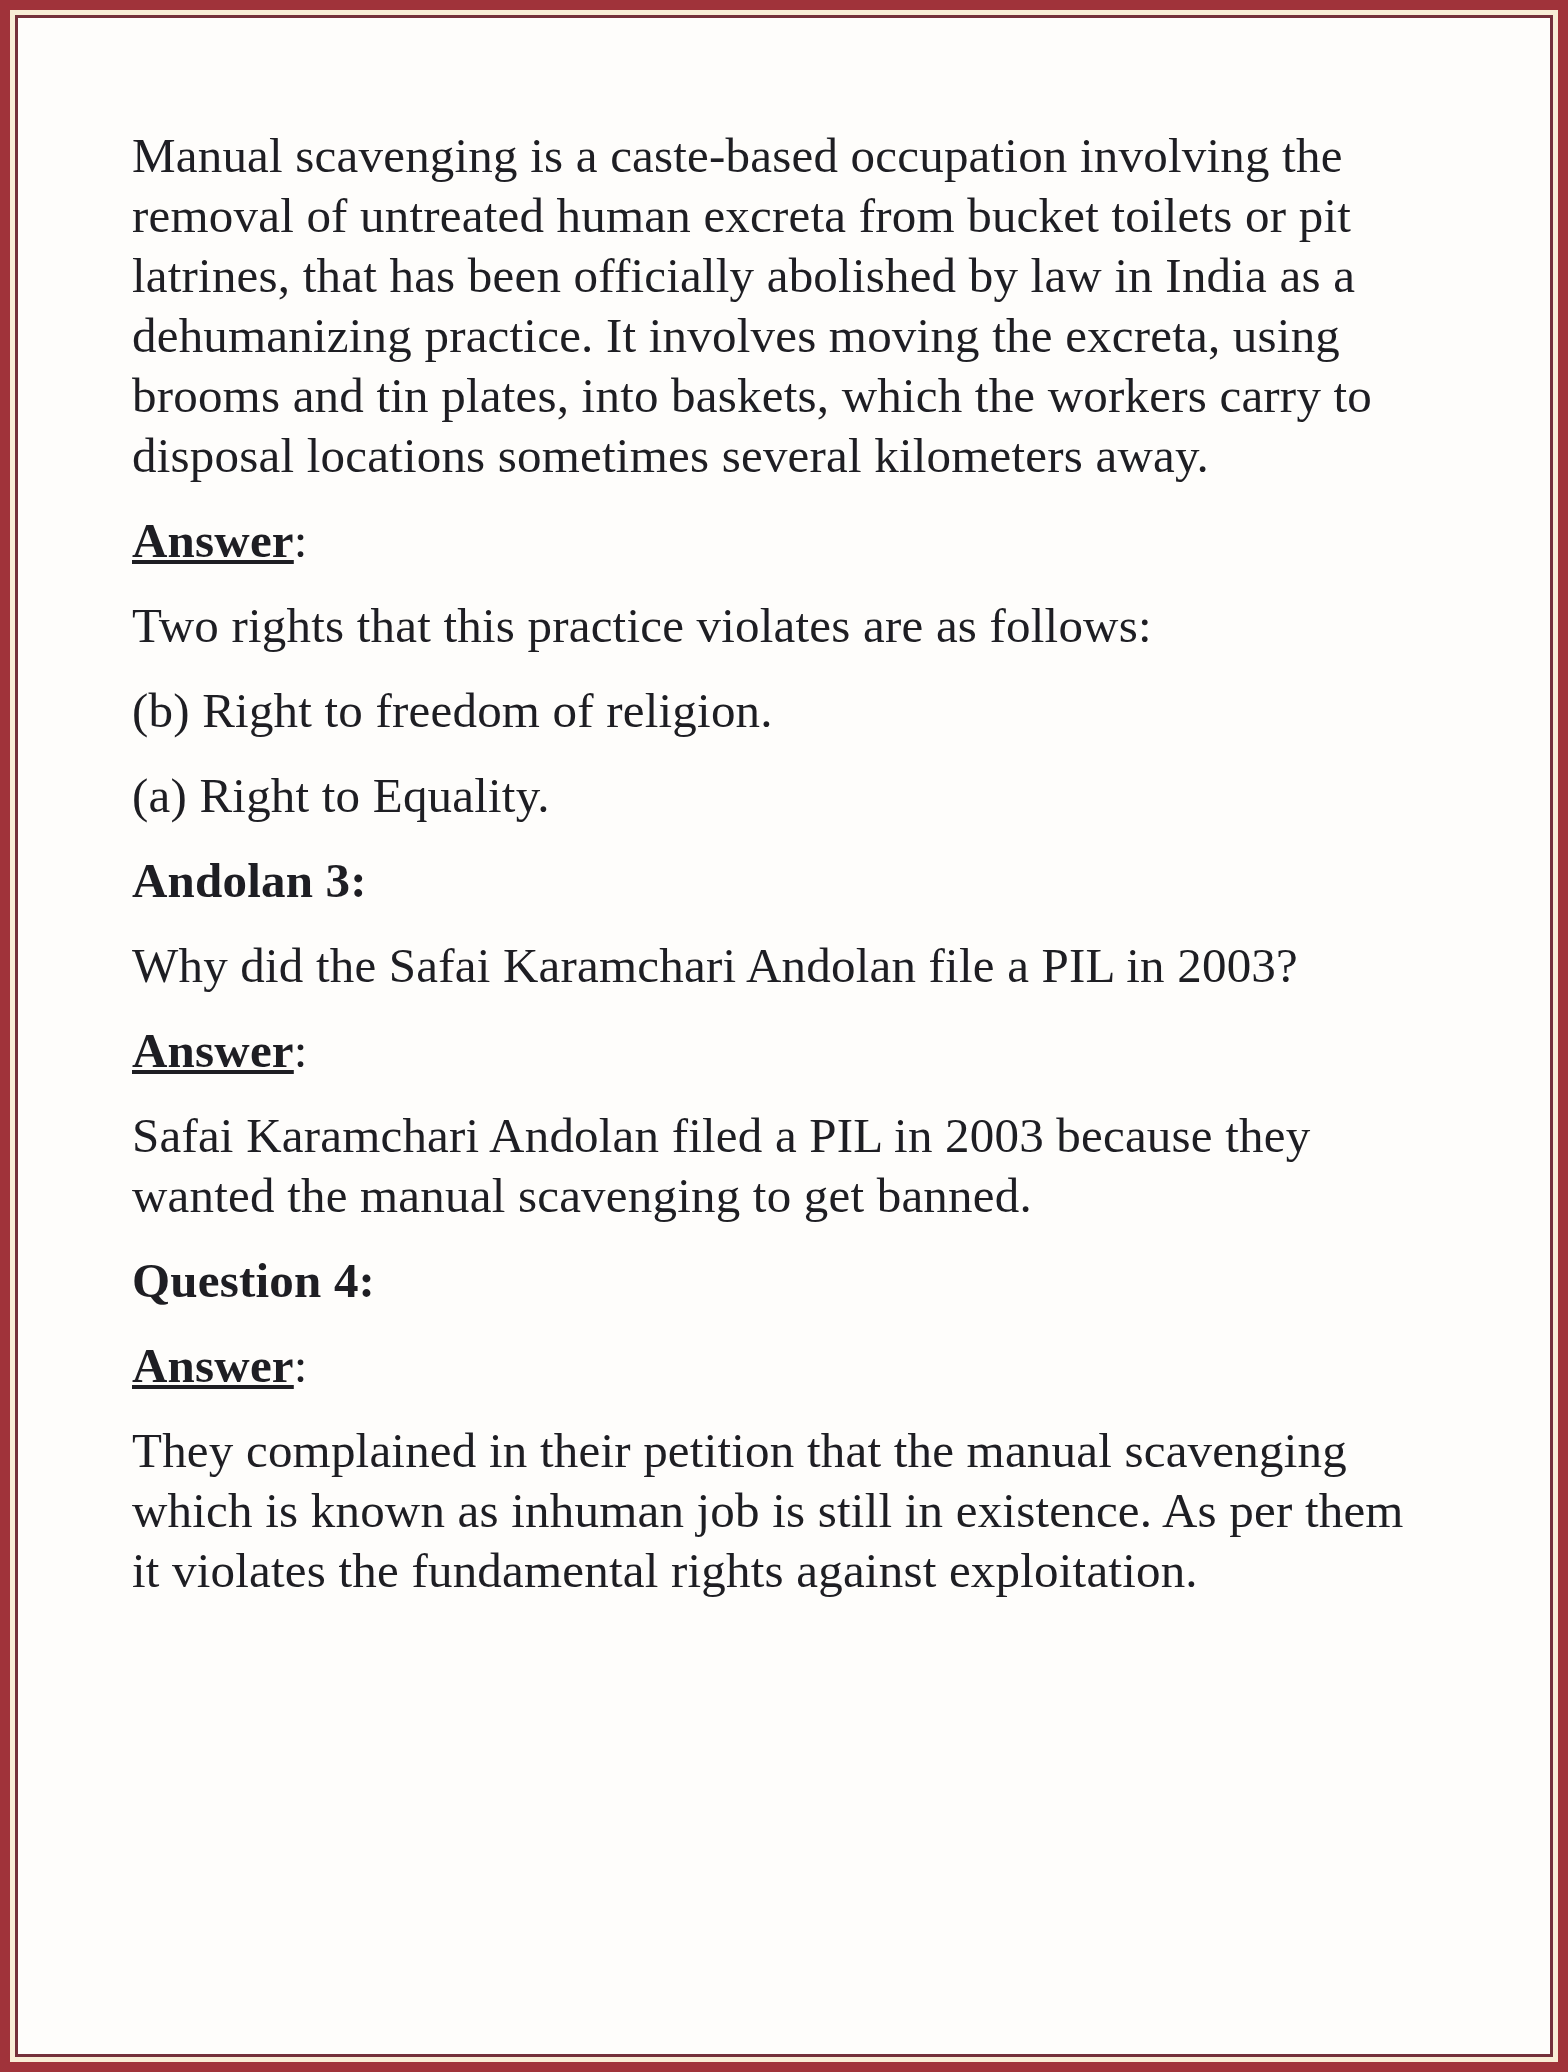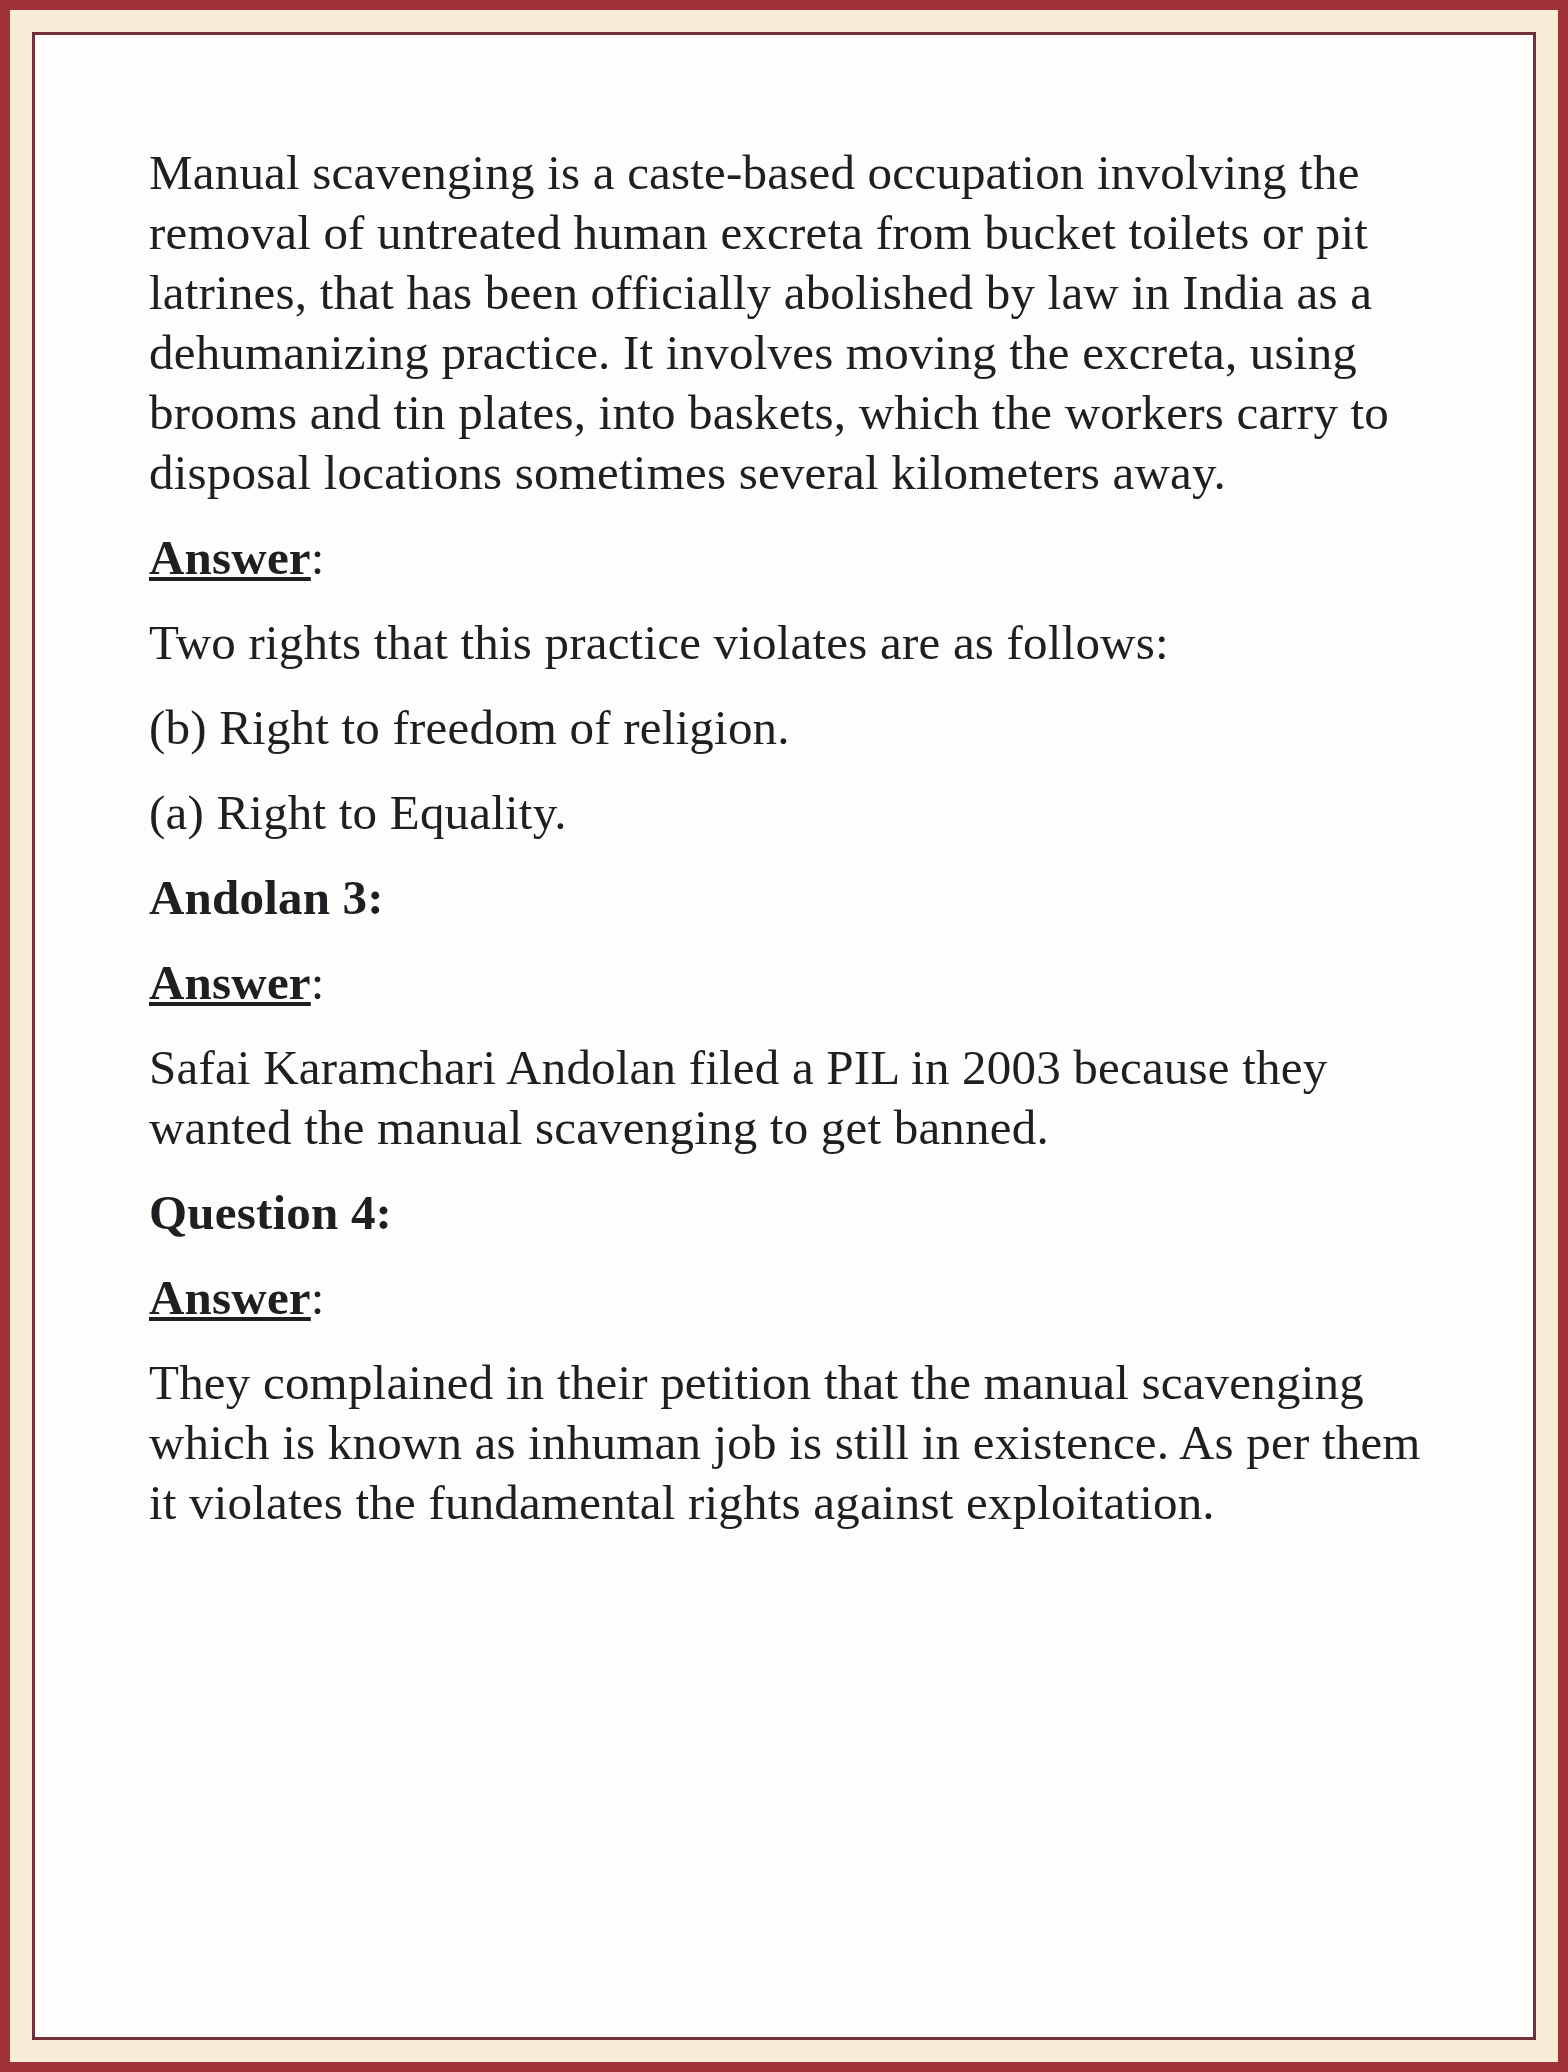--- a/index.html
+++ b/index.html
@@ -17,21 +17,21 @@
     width: 1568px;
     height: 2072px;
     background: #A0333A;
     padding: 10px;
   }
   .frame-gap {
     box-sizing: border-box;
     width: 100%;
     height: 100%;
     background: #F8EDD6;
-    padding: 22px;
+    padding: 5px;
   }
   .page {
     box-sizing: border-box;
     width: 100%;
     height: 100%;
     background: #FEFDFB;
     border: 3px solid #74303A;
     padding: 108px 40px 40px 114px;
     overflow: hidden;
   }
@@ -65,20 +65,21 @@
 dehumanizing practice. It involves moving the excreta, using
 brooms and tin plates, into baskets, which the workers carry to
 disposal locations sometimes several kilometers away.</p>
 
       <p class="para answer-label"><b>Answer</b><span>:</span></p>
       <p class="para">Two rights that this practice violates are as follows:</p>
       <p class="para">(b) Right to freedom of religion.</p>
       <p class="para">(a) Right to Equality.</p>
 
       <p class="para heading">Andolan 3:</p>
+      <p class="para">Why did the Safai Karamchari Andolan file a PIL in 2003?</p>
       <p class="para answer-label"><b>Answer</b><span>:</span></p>
       <p class="para">Safai Karamchari Andolan filed a PIL in 2003 because they
 wanted the manual scavenging to get banned.</p>
 
       <p class="para heading">Question 4:</p>
       <p class="para answer-label"><b>Answer</b><span>:</span></p>
       <p class="para">They complained in their petition that the manual scavenging
 which is known as inhuman job is still in existence. As per them
 it violates the fundamental rights against exploitation.</p>
 

